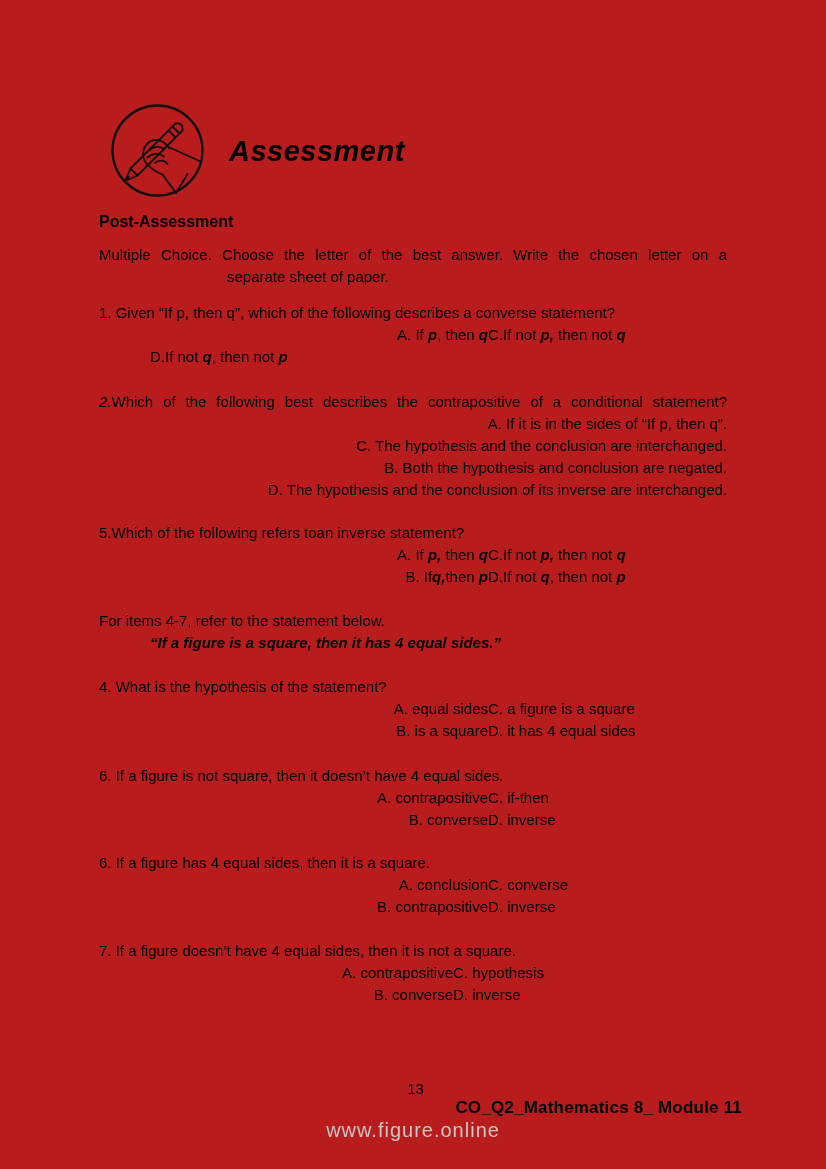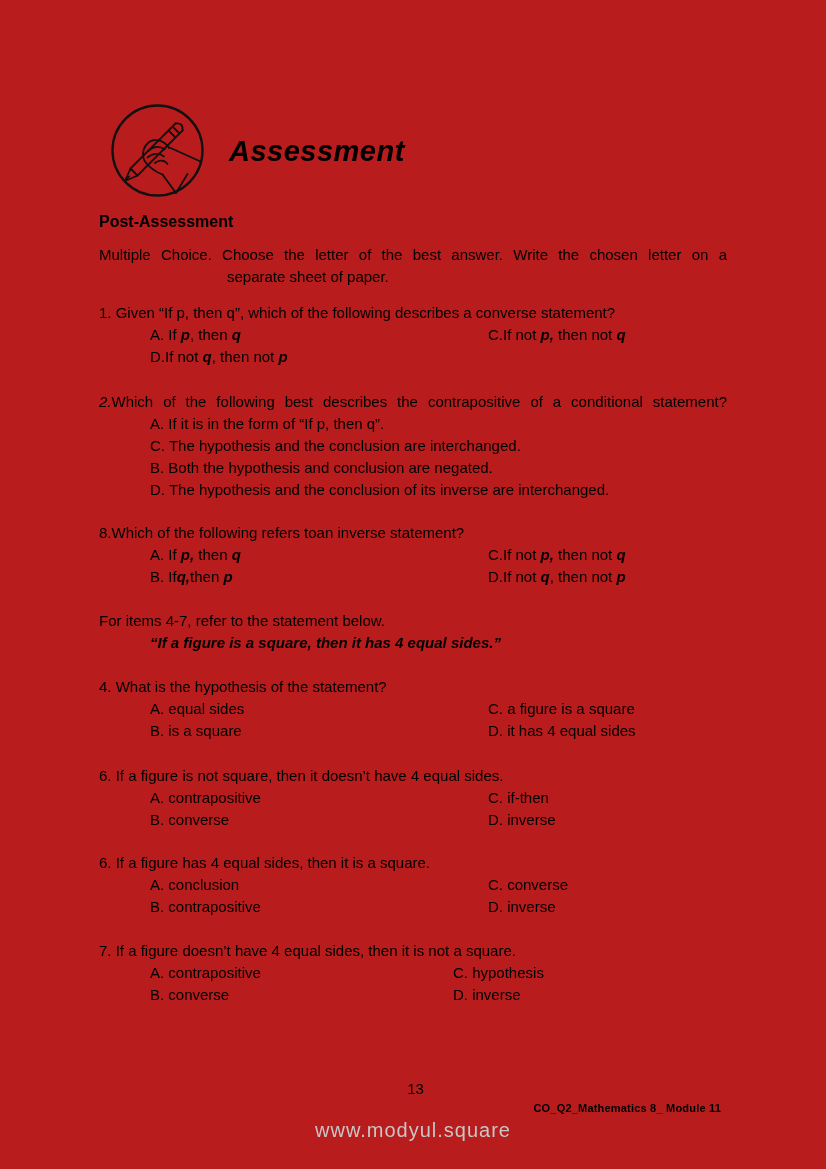--- a/index.html
+++ b/index.html
@@ -43,21 +43,21 @@
   .question.q1 { margin-top: 14px; }
   .question.q2 { margin-top: 23px; }
   .question.q3 { margin-top: 21px; }
   .reference   { margin-top: 22px; }
   .question.q4 { margin-top: 22px; }
   .question.q5 { margin-top: 23px; }
   .question.q6 { margin-top: 21px; }
   .question.q7 { margin-top: 22px; }
 
   .stem.justify { text-align: justify; text-align-last: justify; }
-  .options { padding-left: 51px; }
+  .options { padding-left: 51px; text-align: right; }
   .opt-row { display: flex; }
   .opt.left { width: 338px; flex: 0 0 auto; }
   .q7 .opt.left { width: 303px; }
 
   .seg-b { font-weight: bold; }
   .seg-i { font-style: italic; }
 
   .statement {
     padding-left: 51px;
     font-weight: bold;
@@ -66,23 +66,23 @@
 
   .page-number {
     position: absolute;
     top: 1078px;
     left: 5px; right: 0;
     text-align: center;
   }
   .module-label {
     position: absolute;
     top: 1097px;
-    right: 105px;
-    font-weight: bold;
-    font-size: 11px;
+    right: 84px;
+    font-weight: bold;
+    font-size: 17px;
     letter-spacing: 0.2px;
   }
   .watermark {
     position: absolute;
     top: 1119px;
     left: 0; right: 0;
     text-align: center;
     color: #c7c7c7;
     font-size: 20px;
     letter-spacing: 1px;
@@ -134,29 +134,29 @@
         </div>
         <div class="opt-row">
           <div class="opt"><span>D.If not </span><span class="seg-b seg-i">q</span><span>, then not </span><span class="seg-b seg-i">p</span></div>
         </div>
       </div>
     </div>
 
     <div class="question q2">
       <div class="stem justify"><span class="seg-i">2.</span><span>Which of the following best describes the contrapositive of a conditional statement?</span></div>
       <div class="options">
-        <div class="opt">A. If it is in the form of “If p, then q”.</div>
+        <div class="opt">A. If it is in the sides of “If p, then q”.</div>
         <div class="opt">C. The hypothesis and the conclusion are interchanged.</div>
         <div class="opt">B. Both the hypothesis and conclusion are negated.</div>
         <div class="opt">D. The hypothesis and the conclusion of its inverse are interchanged.</div>
       </div>
     </div>
 
     <div class="question q3">
-      <div class="stem">8.Which of the following refers toan inverse statement?</div>
+      <div class="stem">5.Which of the following refers toan inverse statement?</div>
       <div class="options">
         <div class="opt-row">
           <div class="opt left"><span>A. If </span><span class="seg-b seg-i">p,</span><span> then </span><span class="seg-b seg-i">q</span></div>
           <div class="opt"><span>C.If not </span><span class="seg-b seg-i">p,</span><span> then not </span><span class="seg-b seg-i">q</span></div>
         </div>
         <div class="opt-row">
           <div class="opt left"><span>B. If</span><span class="seg-b seg-i">q,</span><span>then </span><span class="seg-b seg-i">p</span></div>
           <div class="opt"><span>D.If not </span><span class="seg-b seg-i">q</span><span>, then not </span><span class="seg-b seg-i">p</span></div>
         </div>
       </div>
@@ -220,15 +220,15 @@
           <div class="opt left">B. converse</div>
           <div class="opt">D. inverse</div>
         </div>
       </div>
     </div>
 
   </div>
 
   <div class="page-number">13</div>
   <div class="module-label">CO_Q2_Mathematics 8_ Module 11</div>
-  <div class="watermark">www.modyul.square</div>
+  <div class="watermark">www.figure.online</div>
 
 </div>
 
 </body></html>

